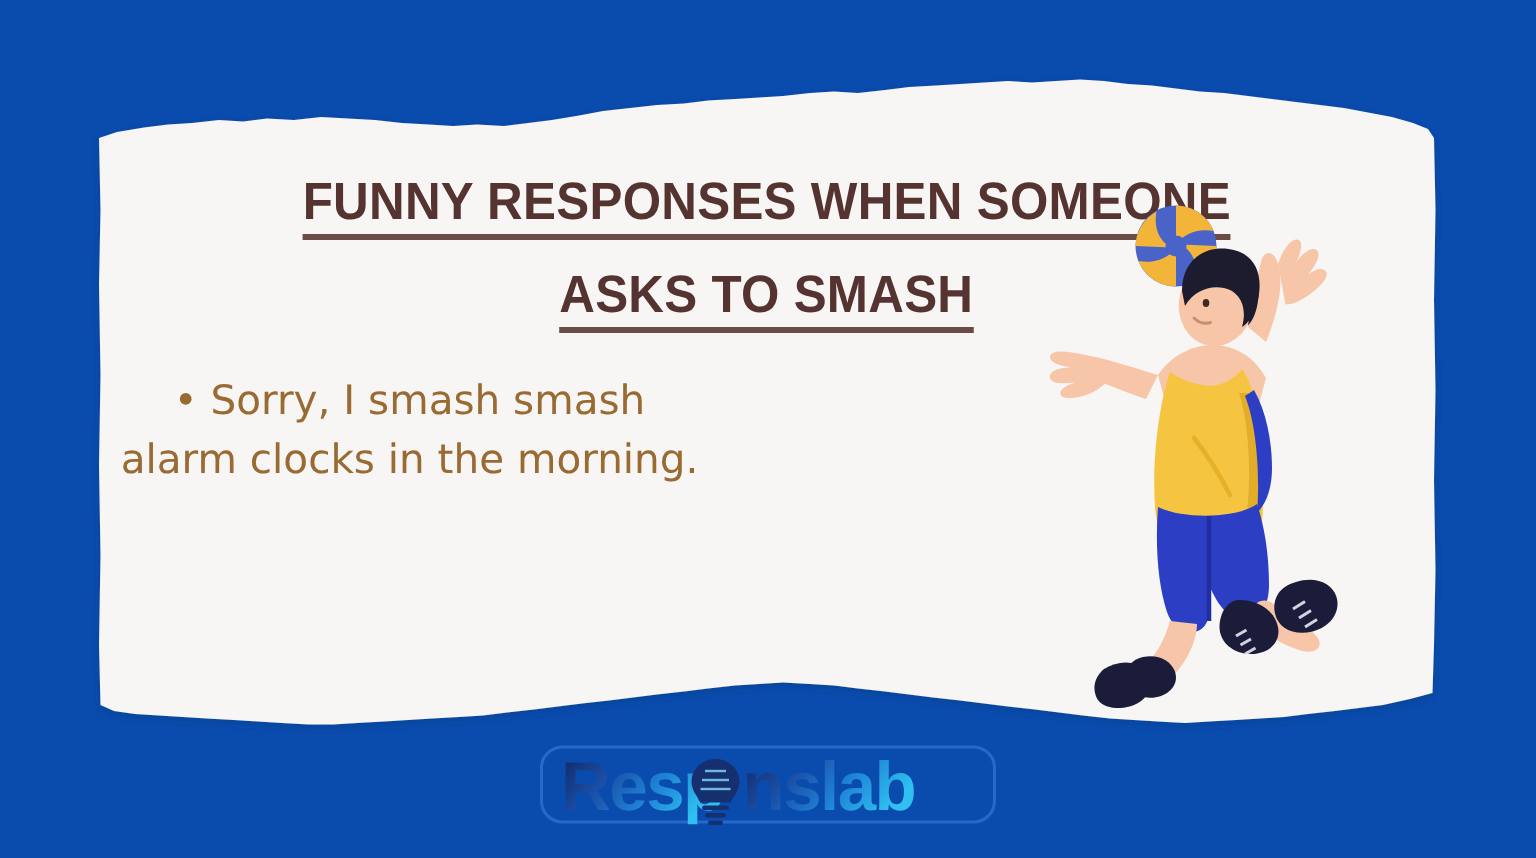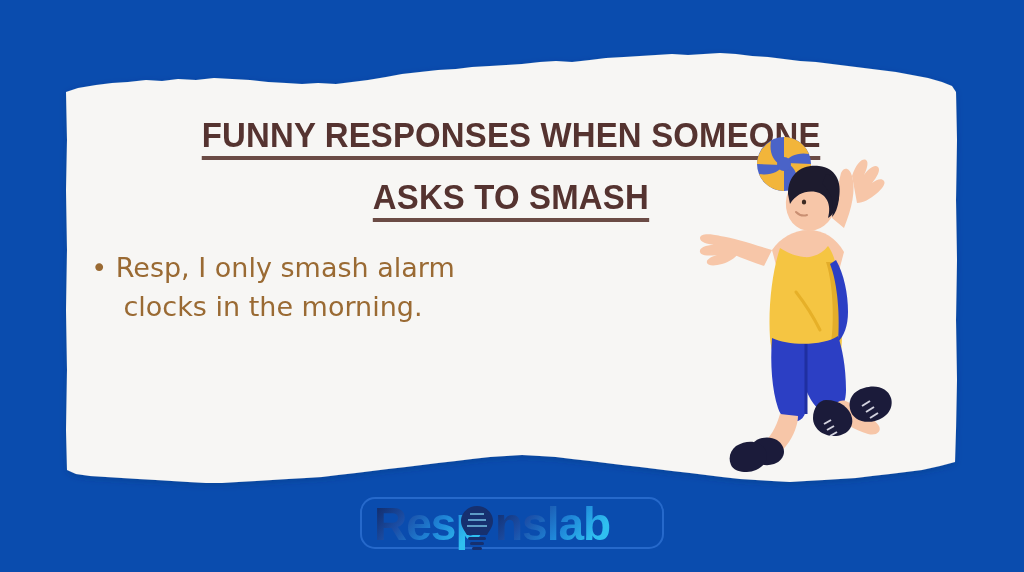--- a/index.html
+++ b/index.html
@@ -121,21 +121,21 @@
   </div>
 
   <div class="content">
 
     <div class="title-block">
       <div class="title-line l1">FUNNY RESPONSES WHEN SOMEONE</div>
       <br>
       <div class="title-line l2">ASKS TO SMASH</div>
     </div>
 
-    <div class="body-block">• Resp, I only smash alarm clocks in the morning.</div>
+    <div class="body-block">• Sorry, I smash smash alarm clocks in the morning.</div>
 
   </div>
 
   <div class="illus">
     <svg width="260" height="340" viewBox="0 0 260 340">
 
       <g>
         <circle cx="108" cy="32" r="27" fill="#4a63c8"></circle>
         <path d="M108 5 a27 27 0 0 1 25 17 c-11 -2 -20 2 -25 9 z" fill="#f2b53a"></path>
         <path d="M135 32 a27 27 0 0 1 -14 23 c2 -11 -2 -20 -10 -24 z" fill="#f2b53a"></path>

